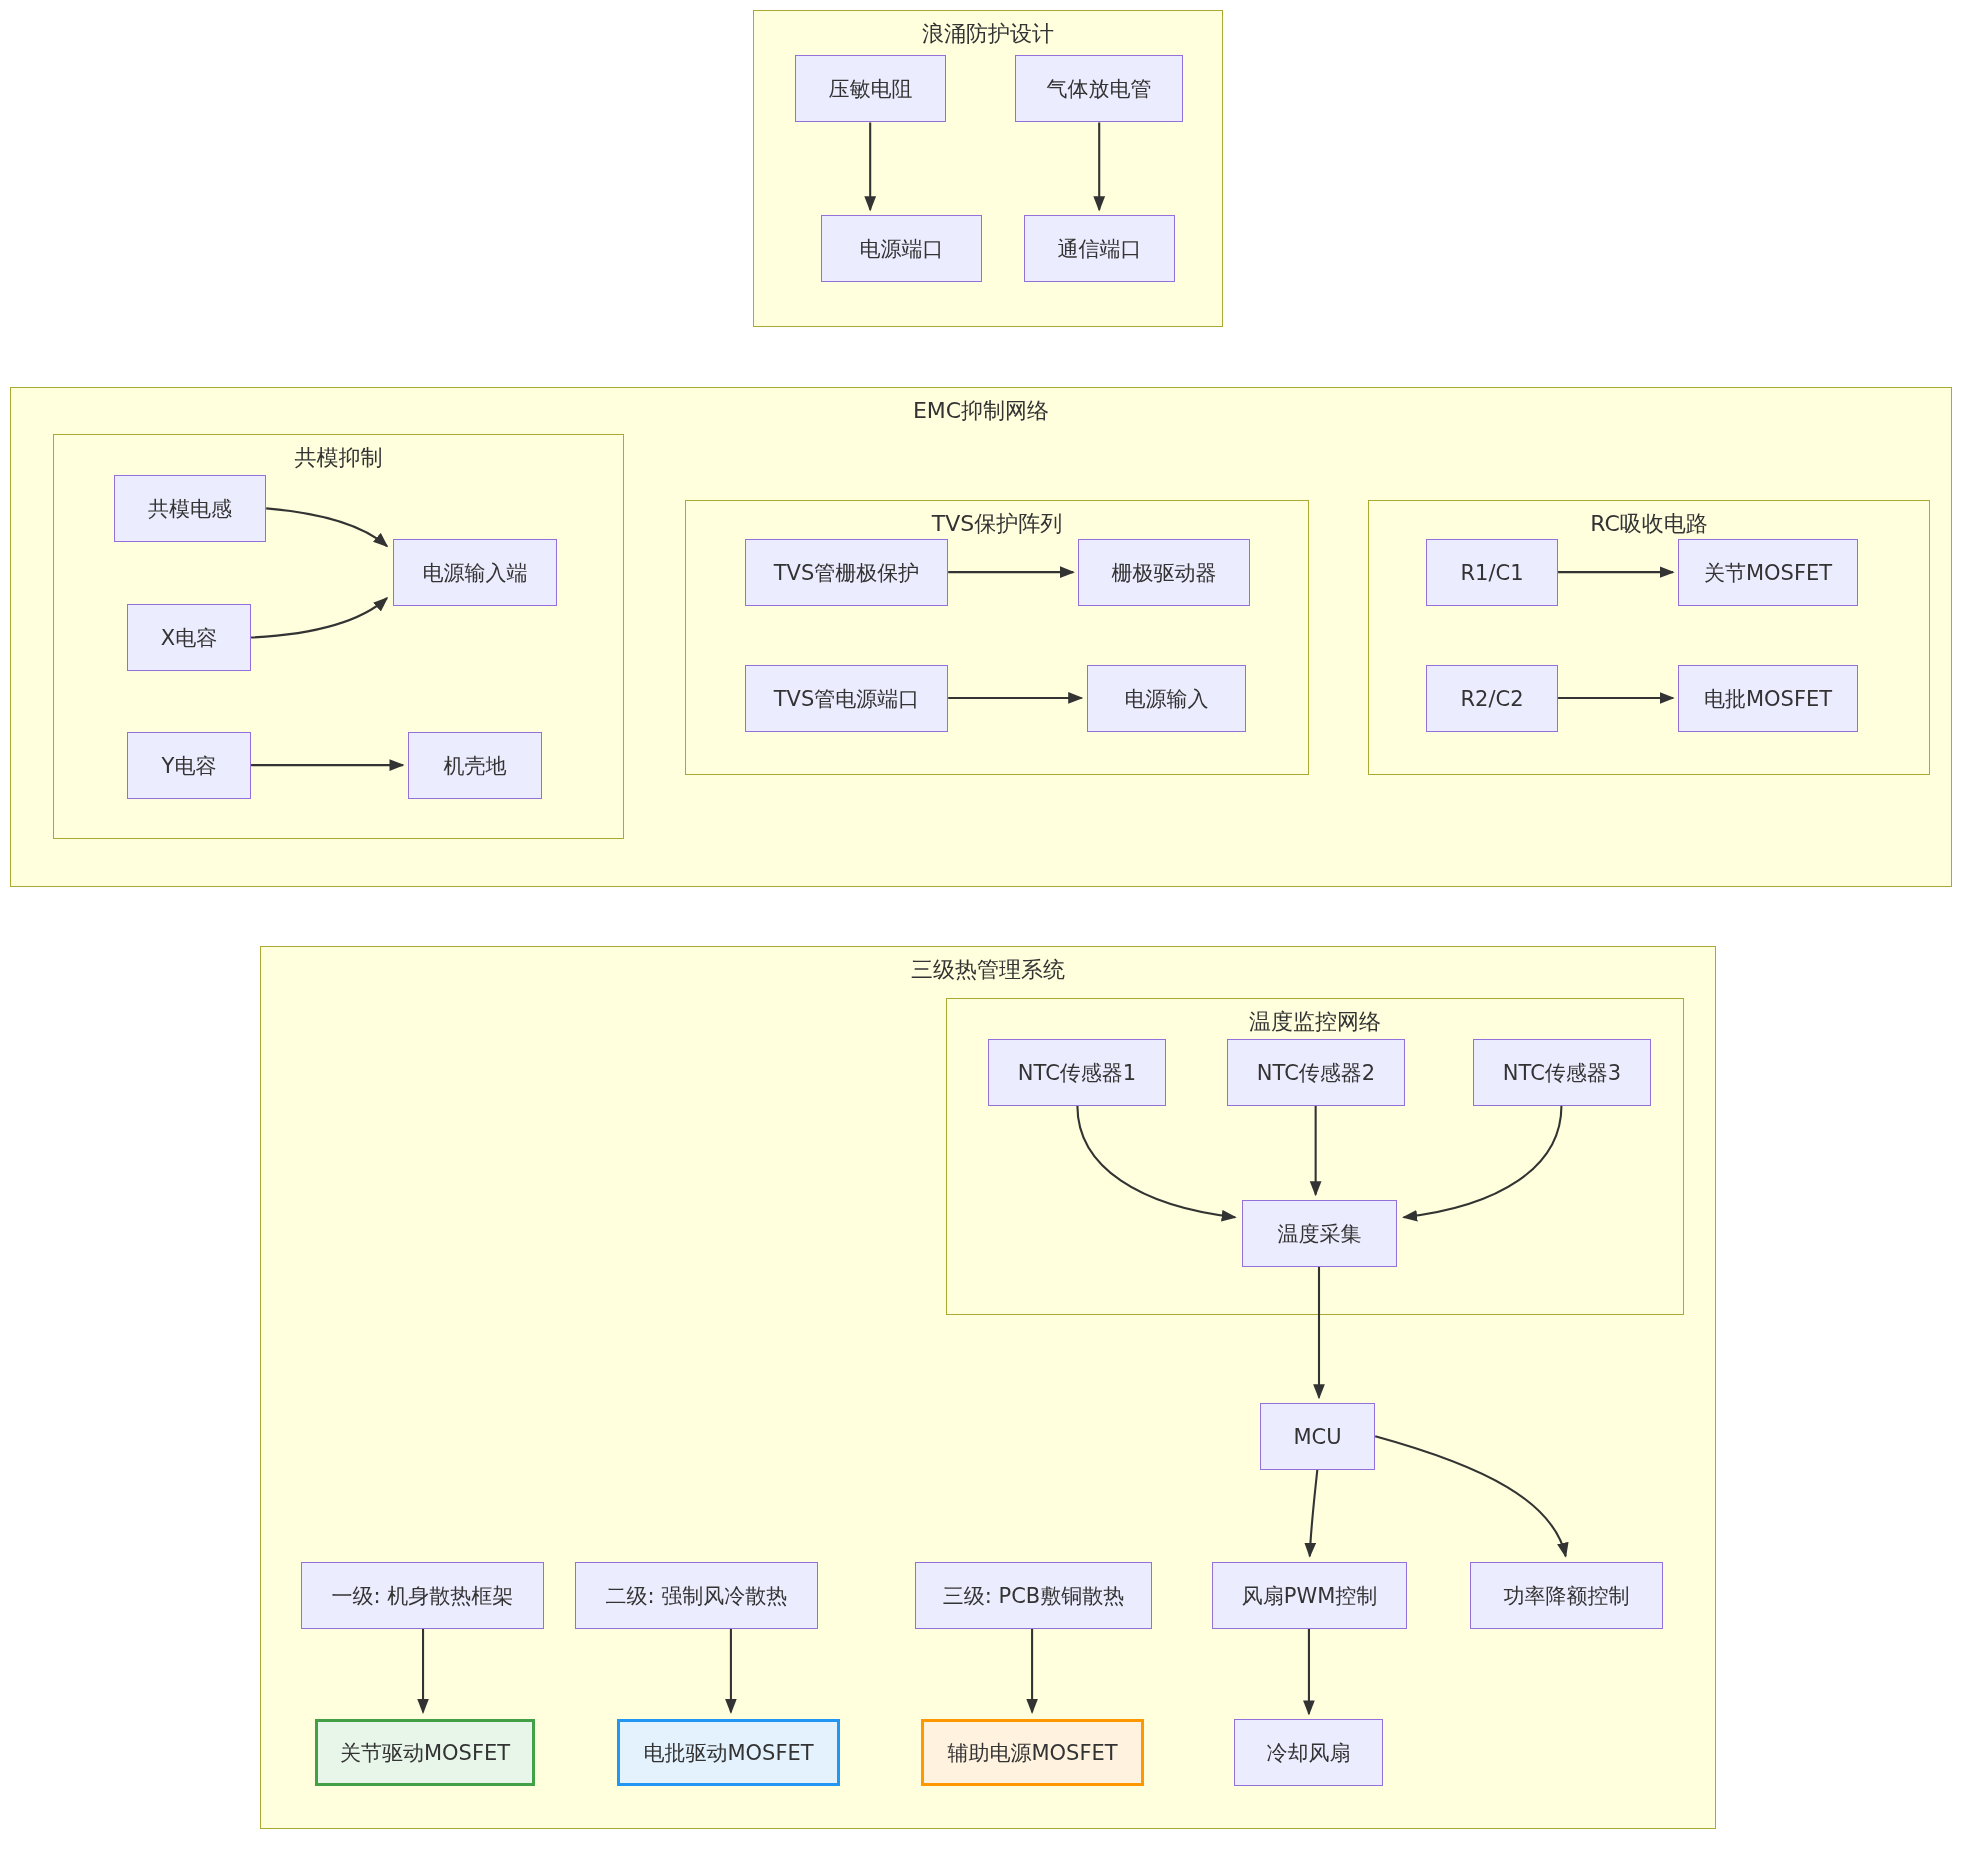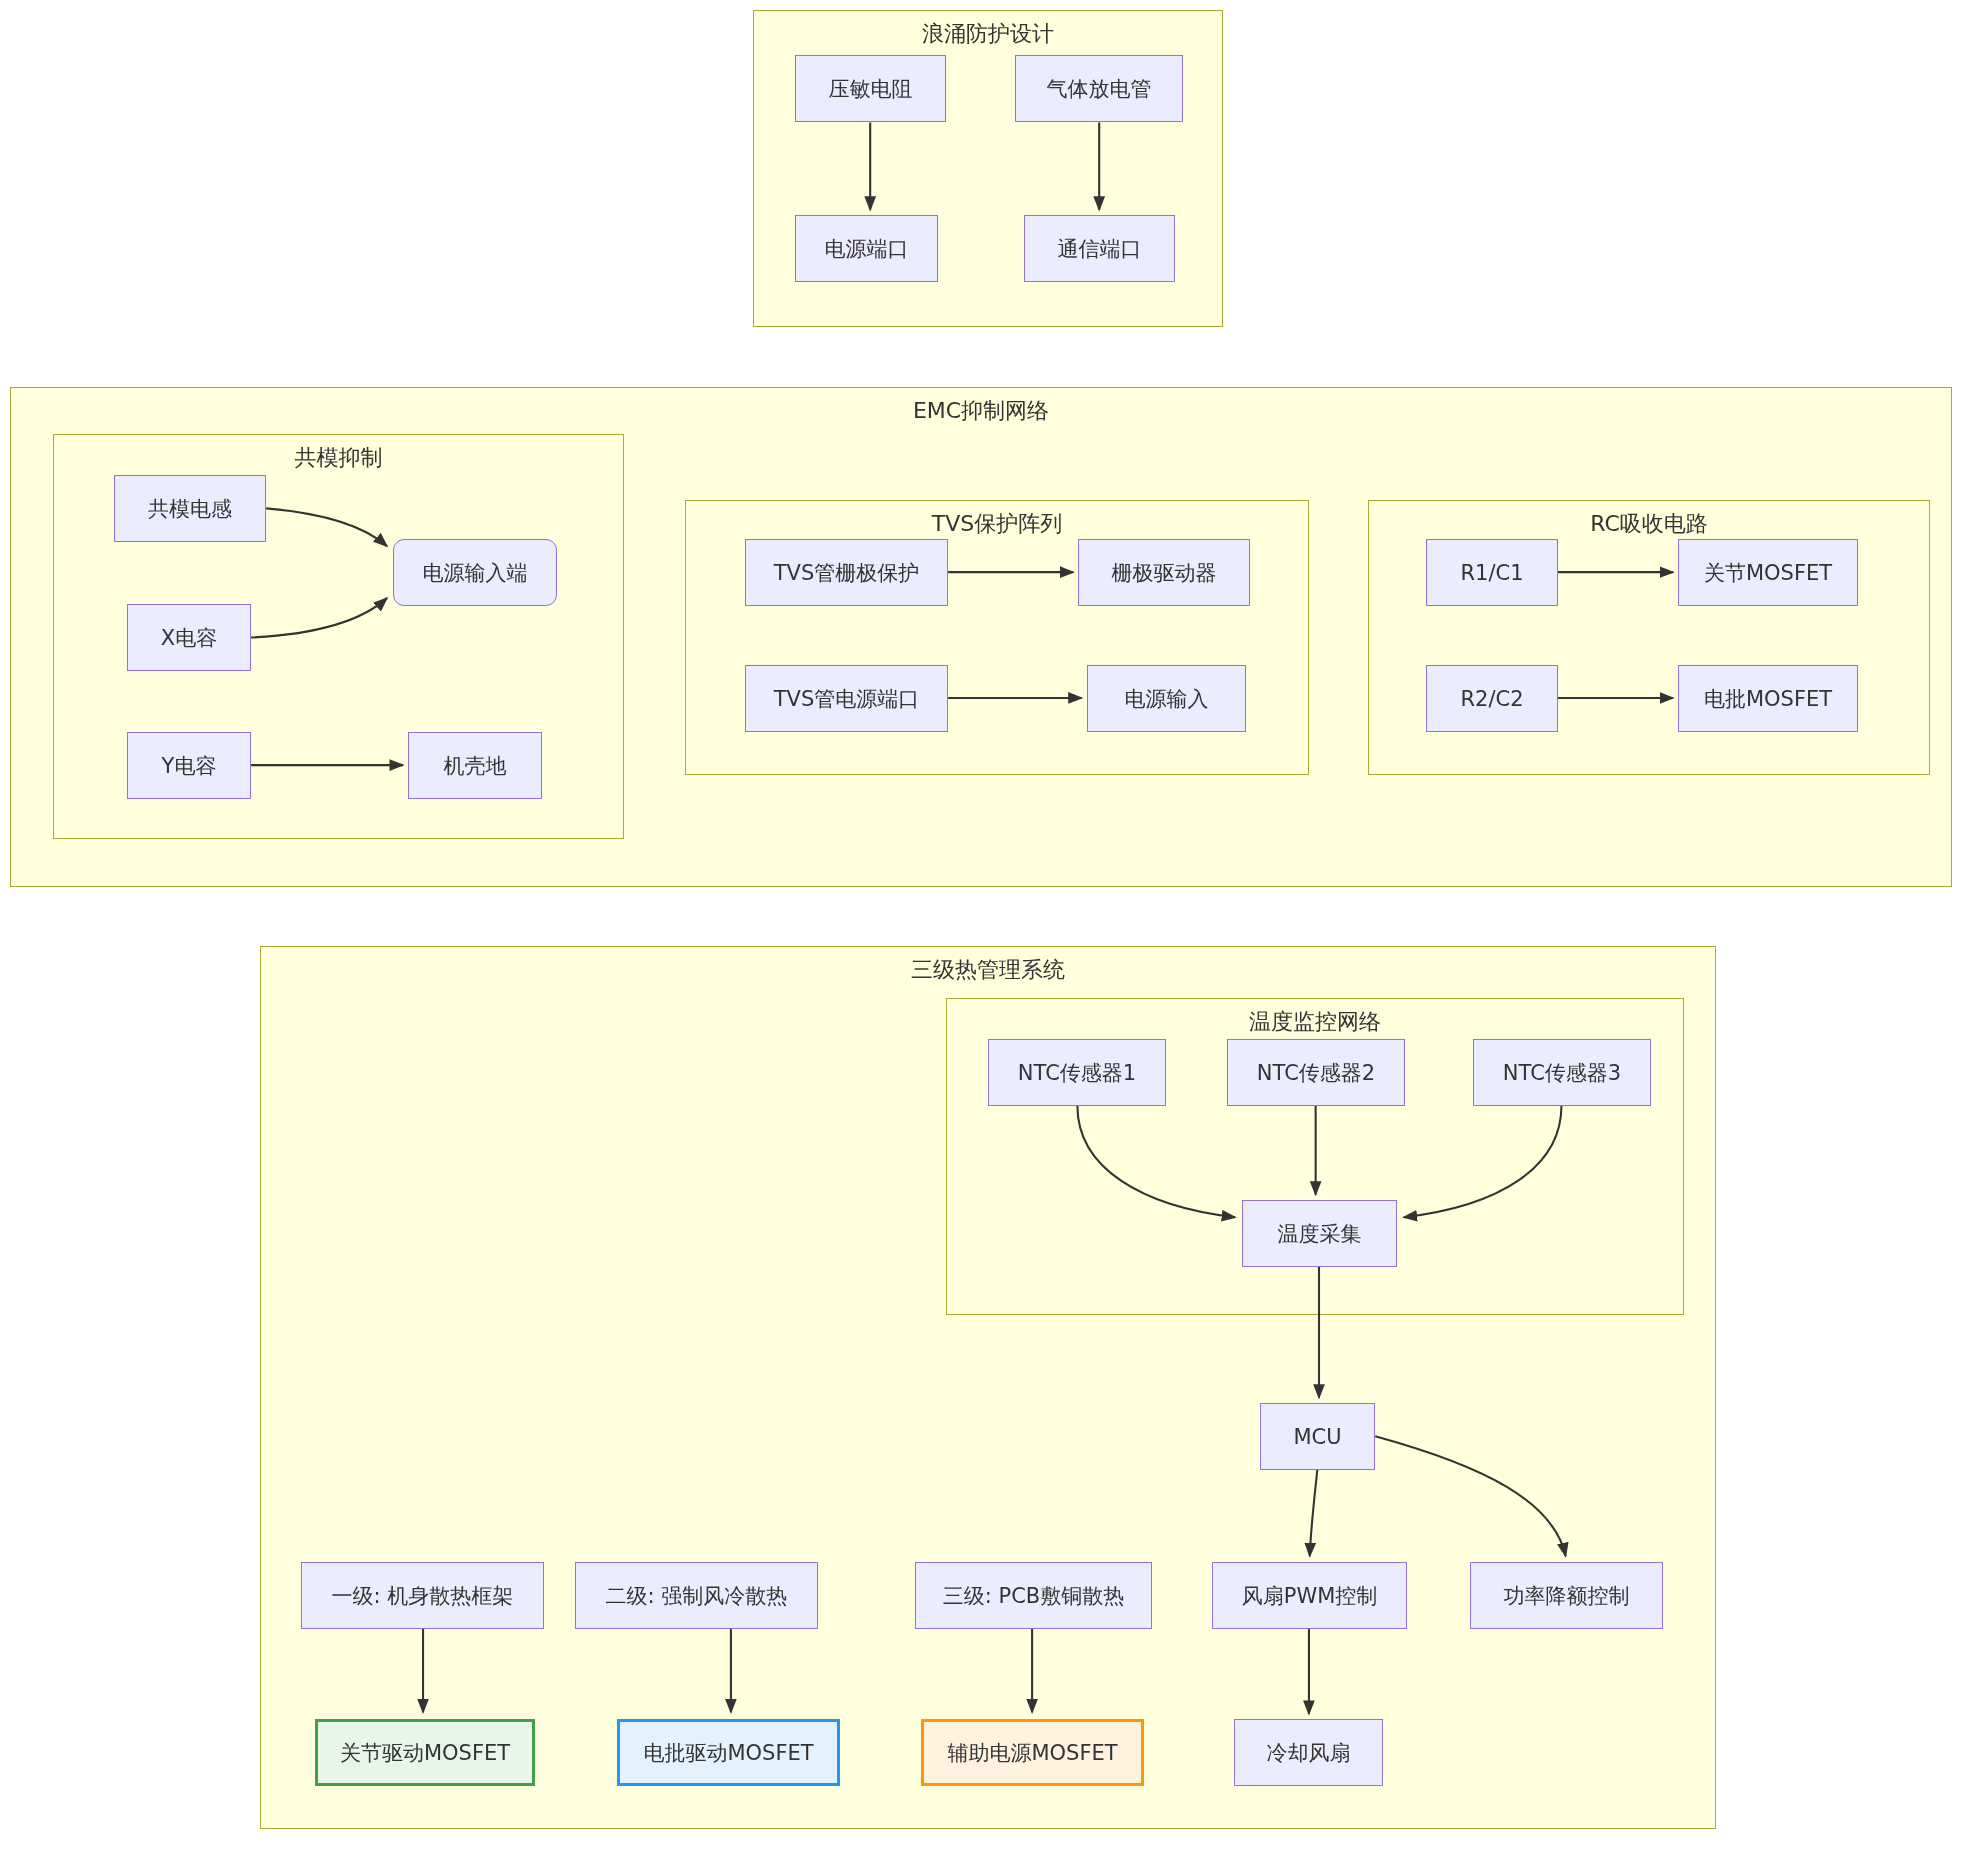--- a/index.html
+++ b/index.html
@@ -110,25 +110,25 @@
     <path class="edge" d="M1570,1752 C1566,1790 1562,1824 1561,1855" marker-end="url(#arrowhead)"></path>
     <path class="edge" d="M1639,1712 C1770,1748 1852,1790 1866,1855" marker-end="url(#arrowhead)"></path>
     <path class="edge" d="M1560,1941 L1560,2043" marker-end="url(#arrowhead)"></path>
     <path class="edge" d="M504,1941 L504,2041" marker-end="url(#arrowhead)"></path>
     <path class="edge" d="M871,1941 L871,2041" marker-end="url(#arrowhead)"></path>
     <path class="edge" d="M1230,1941 L1230,2041" marker-end="url(#arrowhead)"></path>
   </svg>
 
   <div class="node" style="left:795px; top:55px; width:151px; height:67px;">压敏电阻</div>
   <div class="node" style="left:1015px; top:55px; width:168px; height:67px;">气体放电管</div>
-  <div class="node" style="left:795px; top:215px; width:143px; height:67px;">电源端口</div>
+  <div class="node" style="left:821px; top:215px; width:161px; height:67px;">电源端口</div>
   <div class="node" style="left:1024px; top:215px; width:151px; height:67px;">通信端口</div>
 
   <div class="node" style="left:114px; top:475px; width:152px; height:67px;">共模电感</div>
-  <div class="node" style="left:393px; top:539px; width:164px; height:67px;border-radius:11px;">电源输入端</div>
+  <div class="node" style="left:393px; top:539px; width:164px; height:67px;">电源输入端</div>
   <div class="node" style="left:127px; top:604px; width:124px; height:67px;">X电容</div>
   <div class="node" style="left:127px; top:732px; width:124px; height:67px;">Y电容</div>
   <div class="node" style="left:408px; top:732px; width:134px; height:67px;">机壳地</div>
 
   <div class="node" style="left:745px; top:539px; width:203px; height:67px;">TVS管栅极保护</div>
   <div class="node" style="left:1078px; top:539px; width:172px; height:67px;">栅极驱动器</div>
   <div class="node" style="left:745px; top:665px; width:203px; height:67px;">TVS管电源端口</div>
   <div class="node" style="left:1087px; top:665px; width:159px; height:67px;">电源输入</div>
 
   <div class="node" style="left:1426px; top:539px; width:132px; height:67px;">R1/C1</div>

